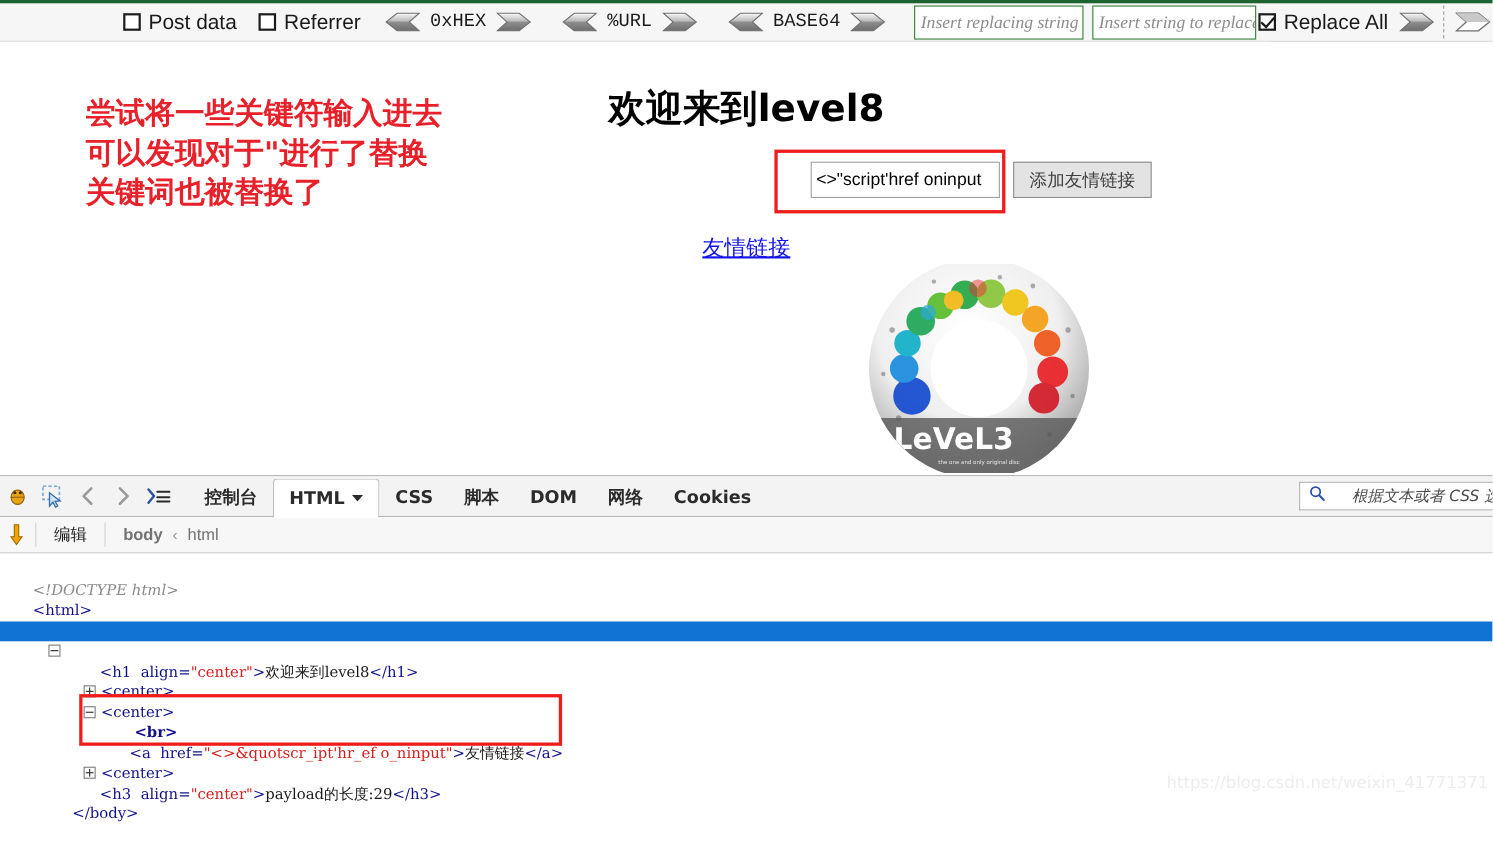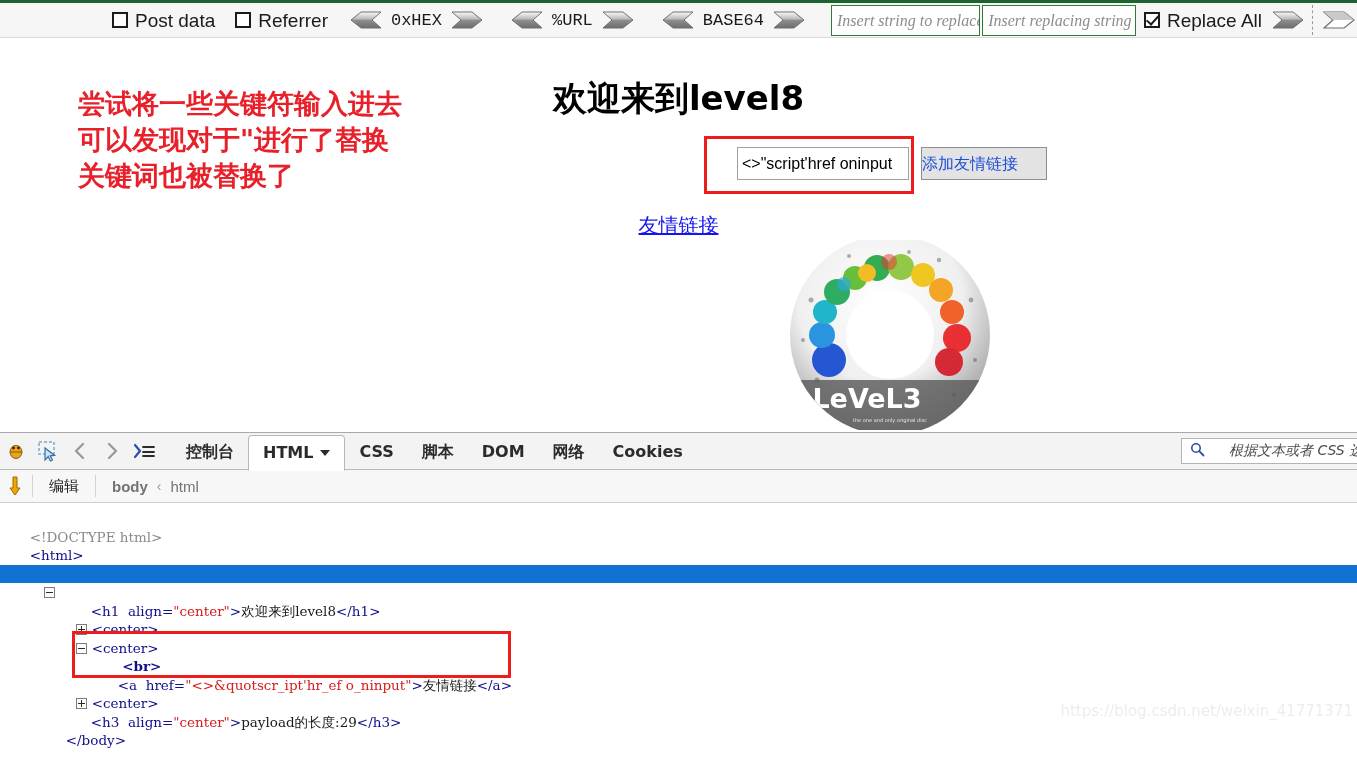--- a/index.html
+++ b/index.html
@@ -160,22 +160,22 @@
     position: absolute;
     left: 921px;
     top: 109px;
     width: 126px;
     height: 33px;
     box-sizing: border-box;
     border: 1px solid #8d8d8d;
     background: #e3e3e3;
     font-family: "DejaVu Sans", sans-serif;
     font-size: 16px;
-    color: #1d4ed8;
-    text-align: left;
+    color: #404040;
+    text-align: center;
     line-height: 31px;
   }
   #friend-link {
     position: absolute;
     left: 0;
     top: 174px;
     width: 1357px;
     text-align: center;
     font-family: "DejaVu Sans", sans-serif;
     font-size: 20px;
@@ -324,21 +324,21 @@
   .trow {
     position: relative;
     height: 18.5px;
     white-space: pre;
     padding-left: 4px;
   }
   .trow.sel {
     background: #1072d2;
     color: #ffffff;
   }
-  .doctype { color: #8a8a8a; }
+  .doctype { color: #8a8a8a; font-style: italic; }
   .attrname { color: #0f0f8c; }
   .attrval { color: #d81b1b; }
   .txt { color: #1a1a1a; }
   .toggle {
     display: inline-block;
     width: 11px; height: 11px;
     border: 1px solid #7c7c7c;
     background: #fdfdfd;
     box-sizing: border-box;
     position: relative;
@@ -447,23 +447,23 @@
         </svg>
     </span>
     <span class="tb-label">BASE64</span>
     <span class="chev">
       <svg width="34" height="18" viewBox="0 0 34 18">
           <path d="M1,1 L21,1 L31,9 L21,17 L1,17 L10,9 Z" fill="url(#gr)" stroke="#707070" stroke-width="1"></path>
         </svg>
     </span>
   </div>
 
+  <div class="tb-input" id="replace-with-input">Insert replacing string</div>
+
   <div class="tb-input" id="replace-target-input">Insert string to replace</div>
-
-  <div class="tb-input" id="replace-with-input">Insert replacing string</div>
 
   <div class="tb-check" style="margin-right:10px;">
     <span class="cbox checked"></span>
     <span class="tb-label">Replace All</span>
   </div>
 
   <span class="chev" style="margin-right:2px;">
     <svg width="34" height="18" viewBox="0 0 34 18">
         <path d="M1,1 L21,1 L31,9 L21,17 L1,17 L10,9 Z" fill="url(#gr)" stroke="#707070" stroke-width="1"></path>
       </svg>

